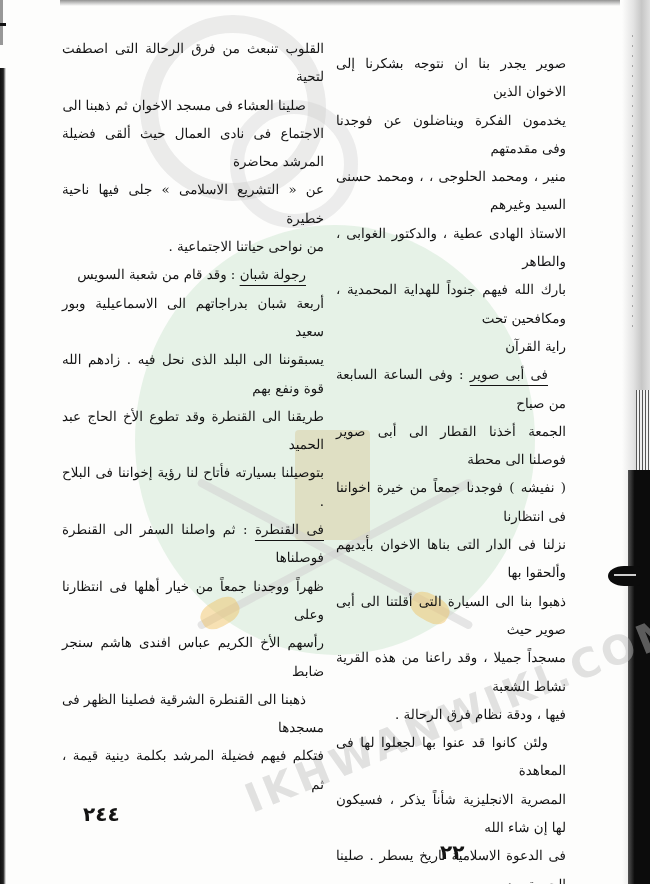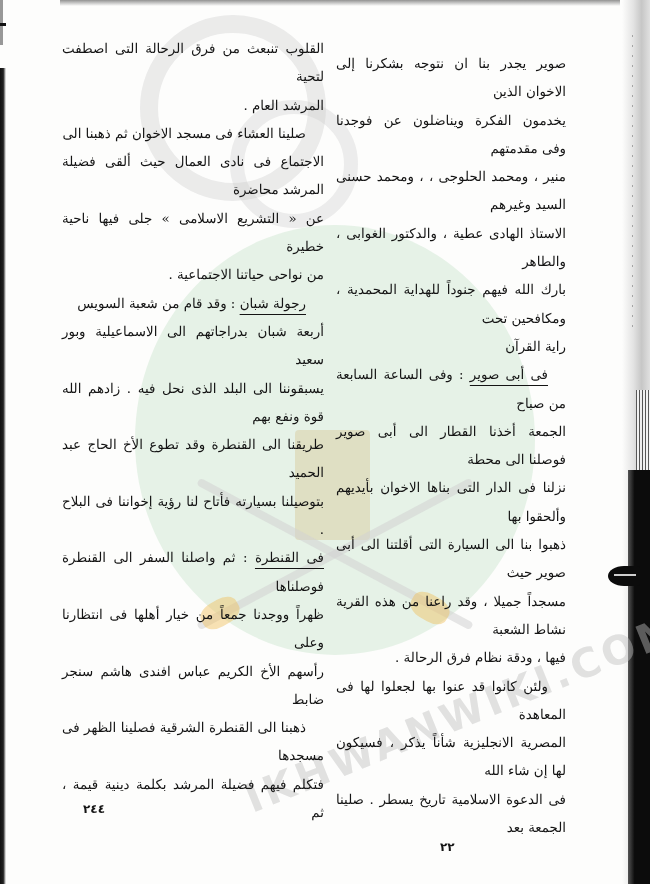--- a/index.html
+++ b/index.html
@@ -52,21 +52,21 @@
     color: rgba(190,190,190,0.45); white-space: nowrap; }
 
   
   .col { position: absolute; direction: rtl; text-align: justify; font-size: 13.4px; line-height: 28.3px; }
   .col-left { left: 62px; width: 262px; top: 35px; }
   .col-right { left: 336px; width: 230px; top: 50px; }
   .col p { margin: 0; }
   .col .indent { text-indent: 18px; }
   .col .end { text-align-last: right; }
   .u { text-decoration: underline; text-underline-offset: 6px; text-decoration-thickness: 1px; }
-  .page-num { position: absolute; font-family: "DejaVu Sans", sans-serif; font-weight: bold; font-size: 12px; }
+  .page-num { position: absolute; font-family: "DejaVu Sans", sans-serif; font-weight: bold; font-size: 20px; }
   .pn-left { left: 83px; top: 802px; }
   .pn-right { left: 440px; top: 840px; text-align: right; }
 </style>
 </head>
 <body>
 
 <div class="scan">
   <div class="top-edge"></div>
   <div class="left-edge-top"></div>
   <div class="left-tick"></div>
@@ -85,21 +85,20 @@
     <div class="wm-book"></div>
     <div class="wm-sword1"></div>
     <div class="wm-sword2"></div>
     <div class="wm-hilt1"></div>
     <div class="wm-hilt2"></div>
     <div class="wm-text">IKHWANWIKI.COM</div>
   </div>
 
   <div class="col col-left" id="left-col">
       <p><span>القلوب تنبعث من فرق الرحالة التى اصطفت لتحية</span></p>
-      <p class="end"><span>المرشد العام .</span></p>
       <p class="indent"><span>صلينا العشاء فى مسجد الاخوان ثم ذهبنا الى</span></p>
       <p><span>الاجتماع فى نادى العمال حيث ألقى فضيلة المرشد محاضرة</span></p>
       <p><span>عن « التشريع الاسلامى » جلى فيها ناحية خطيرة</span></p>
       <p class="end"><span>من نواحى حياتنا الاجتماعية .</span></p>
       <p class="indent"><span class="u">رجولة شبان</span><span> : وقد قام من شعبة السويس</span></p>
       <p><span>أربعة شبان بدراجاتهم الى الاسماعيلية وبور سعيد</span></p>
       <p><span>يسبقوننا الى البلد الذى نحل فيه . زادهم الله قوة ونفع بهم</span></p>
       <p><span>طريقنا الى القنطرة وقد تطوع الأخ الحاج عبد الحميد</span></p>
       <p><span>بتوصيلنا بسيارته فأتاح لنا رؤية إخواننا فى البلاح .</span></p>
       <p><span class="u">فى القنطرة</span><span> : ثم واصلنا السفر الى القنطرة فوصلناها</span></p>
@@ -112,20 +111,21 @@
 
   <div class="col col-right" id="right-col">
       <p><span>صوير يجدر بنا ان نتوجه بشكرنا إلى الاخوان الذين</span></p>
       <p><span>يخدمون الفكرة ويناضلون عن فوجدنا وفى مقدمتهم</span></p>
       <p><span>منير ، ومحمد الحلوجى ، ، ومحمد حسنى السيد وغيرهم</span></p>
       <p><span>الاستاذ الهادى عطية ، والدكتور الغوابى ، والطاهر</span></p>
       <p><span>بارك الله فيهم جنوداً للهداية المحمدية ، ومكافحين تحت</span></p>
       <p class="end"><span>راية القرآن</span></p>
       <p class="indent"><span class="u">فى أبى صوير</span><span> : وفى الساعة السابعة من صباح</span></p>
       <p><span>الجمعة أخذنا القطار الى أبى صوير فوصلنا الى محطة</span></p>
+      <p><span>( نفيشه ) فوجدنا جمعاً من خيرة اخواننا فى انتظارنا</span></p>
       <p><span>نزلنا فى الدار التى بناها الاخوان بأيديهم وألحقوا بها</span></p>
       <p><span>ذهبوا بنا الى السيارة التى أقلتنا الى أبى صوير حيث</span></p>
       <p><span>مسجداً جميلا ، وقد راعنا من هذه القرية نشاط الشعبة</span></p>
       <p class="end"><span>فيها ، ودقة نظام فرق الرحالة .</span></p>
       <p class="indent"><span>ولئن كانوا قد عنوا بها لجعلوا لها فى المعاهدة</span></p>
       <p><span>المصرية الانجليزية شأناً يذكر ، فسيكون لها إن شاء الله</span></p>
       <p><span>فى الدعوة الاسلامية تاريخ يسطر . صلينا الجمعة بعد</span></p>
     </div>
   <div class="page-num pn-right">٢٢</div>
 </div>

